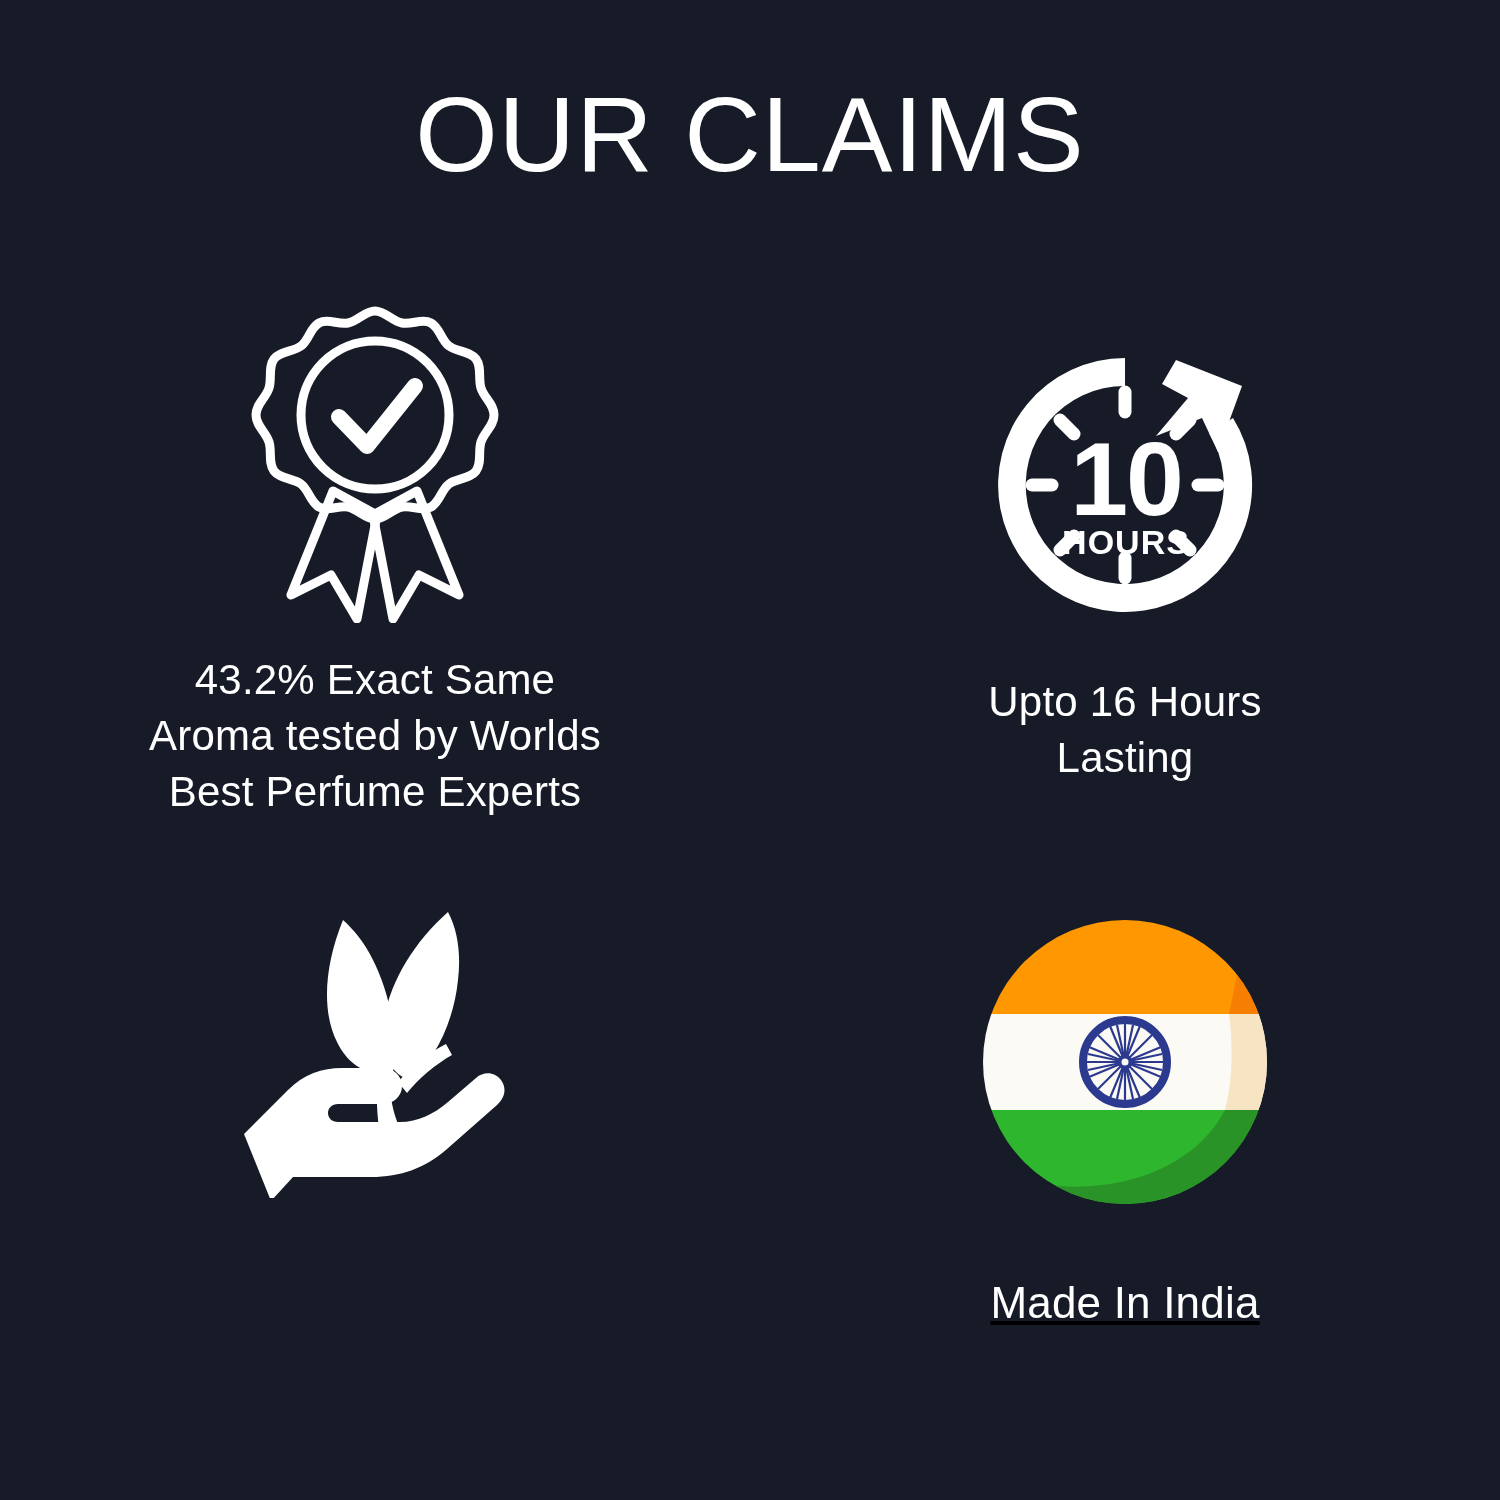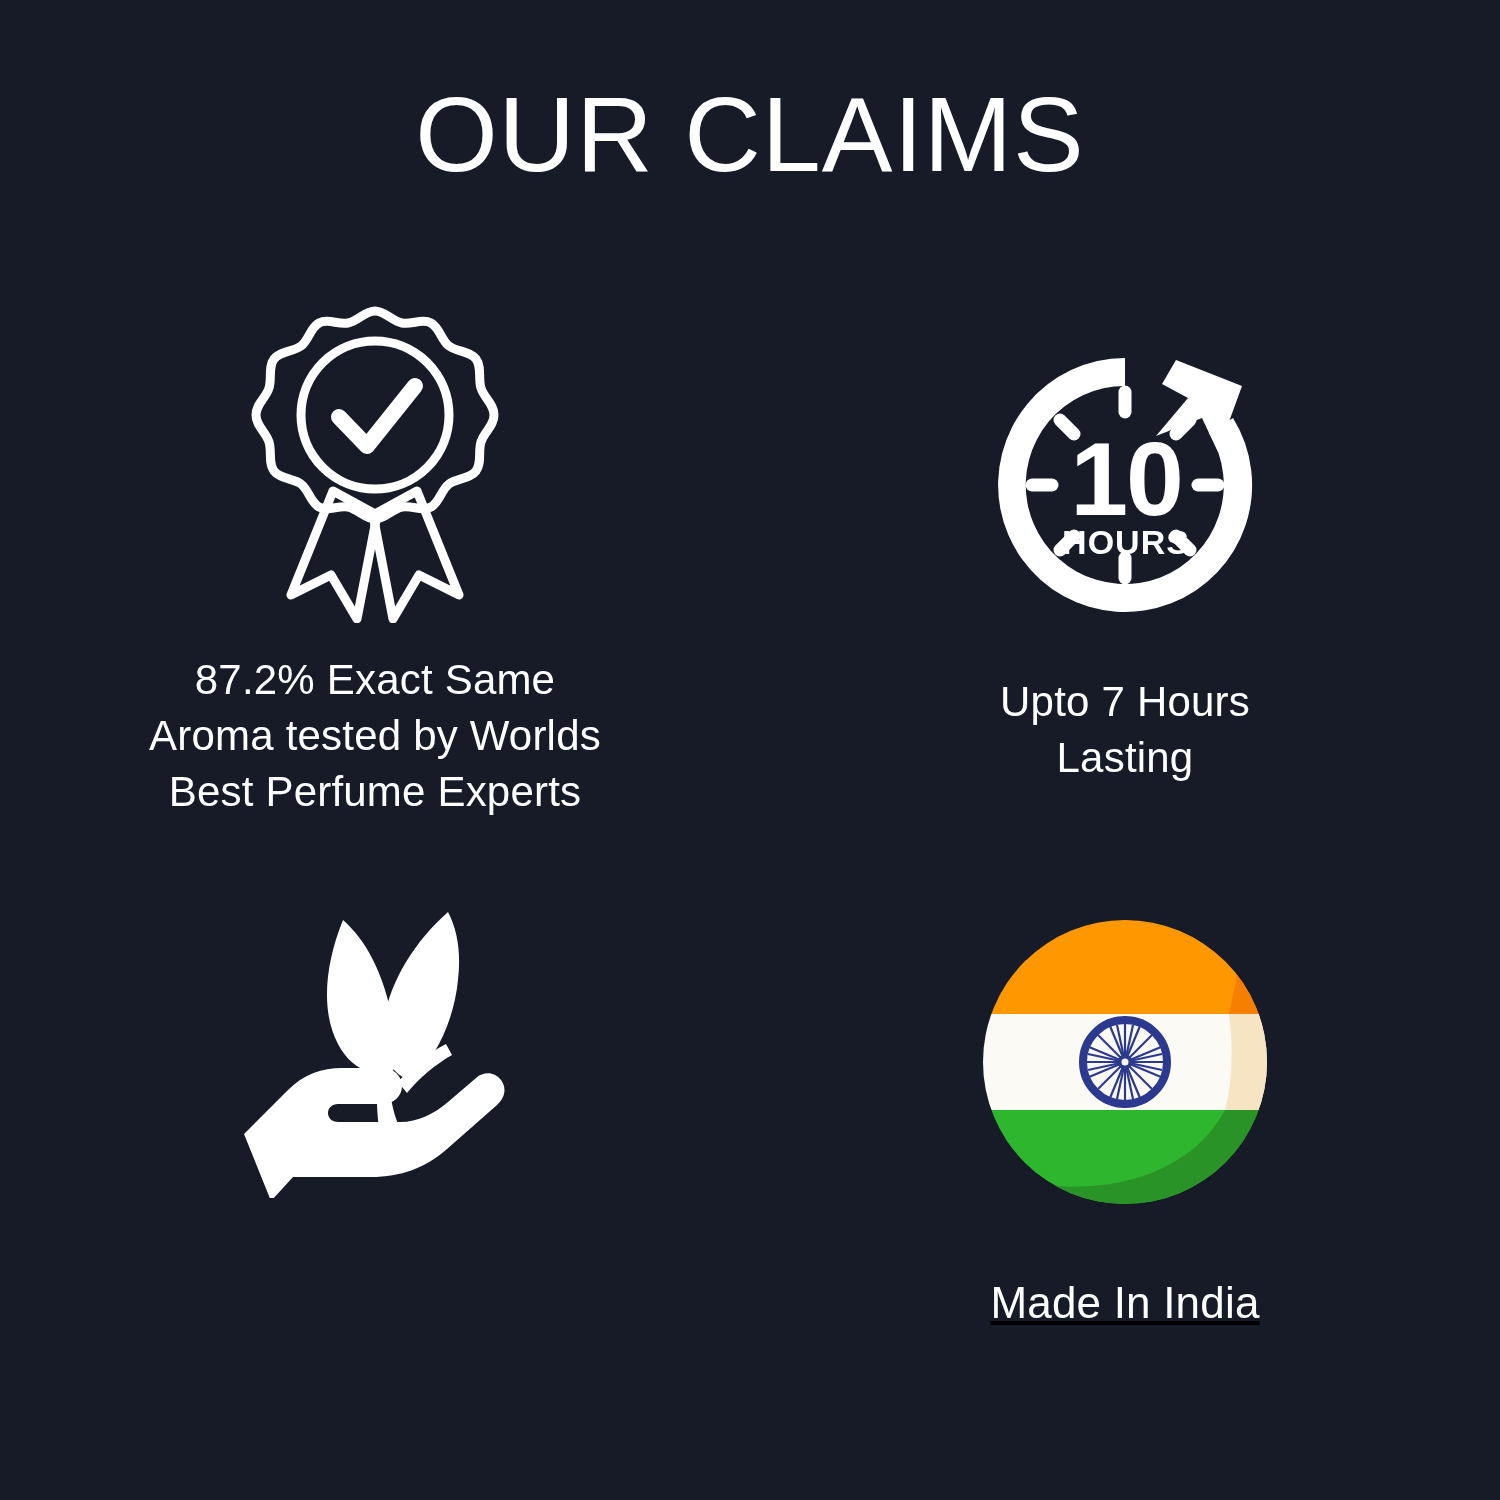--- a/index.html
+++ b/index.html
@@ -100,21 +100,21 @@
                      c-8,-6 -21,-5 -27,-13 c-6,-8 -2,-20 -5,-29 c-3,-10 -13,-16 -13,-27
                      c0,-11 10,-17 13,-27 c3,-9 -1,-21 5,-29 c6,-8 19,-7 27,-13
                      c8,-6 9,-18 18,-23 c9,-5 19,2 29,0 c10,-2 17,-12 27,-12 Z"></path>
 
             <circle cx="130" cy="112" r="74"></circle>
 
             <path d="M94 114 L122 143 L170 83" stroke-width="16"></path>
           </g>
         </svg>
       </div>
-      <div class="claim-label">87.2% Exact Same
+      <div class="claim-label">43.2% Exact Same
 Aroma tested by Worlds
 Best Perfume Experts</div>
     </div>
 
     <div class="claim-cell" id="cell-hours">
       <div class="claim-icon">
         <svg width="290" height="290" viewBox="0 0 290 290">
 
           <g fill="#ffffff">
             <path d="M145 18
@@ -134,21 +134,21 @@
             <line x1="80" y1="80" x2="94" y2="94"></line>
             <line x1="196" y1="196" x2="210" y2="210"></line>
             <line x1="80" y1="210" x2="94" y2="196"></line>
             <line x1="196" y1="94" x2="210" y2="80"></line>
           </g>
 
           <text x="146" y="175" text-anchor="middle" font-family="'Liberation Sans', sans-serif" font-size="104" font-weight="700" fill="#ffffff" letter-spacing="-2">10</text>
           <text x="146" y="214" text-anchor="middle" font-family="'Liberation Sans', sans-serif" font-size="34" font-weight="700" fill="#ffffff" letter-spacing="1">HOURS</text>
         </svg>
       </div>
-      <div class="claim-label">Upto 7 Hours
+      <div class="claim-label">Upto 16 Hours
 Lasting</div>
     </div>
 
     <div class="claim-cell row2" id="cell-skin">
       <div class="claim-icon">
         <svg width="290" height="300" viewBox="0 0 290 300">
           <g fill="#ffffff">
 
             <path d="M113 22 c-18 44 -22 90 -6 122 c12 25 34 36 56 30
                      c6 -36 -4 -80 -20 -112 c-9 -18 -19 -30 -30 -40 Z"></path>

